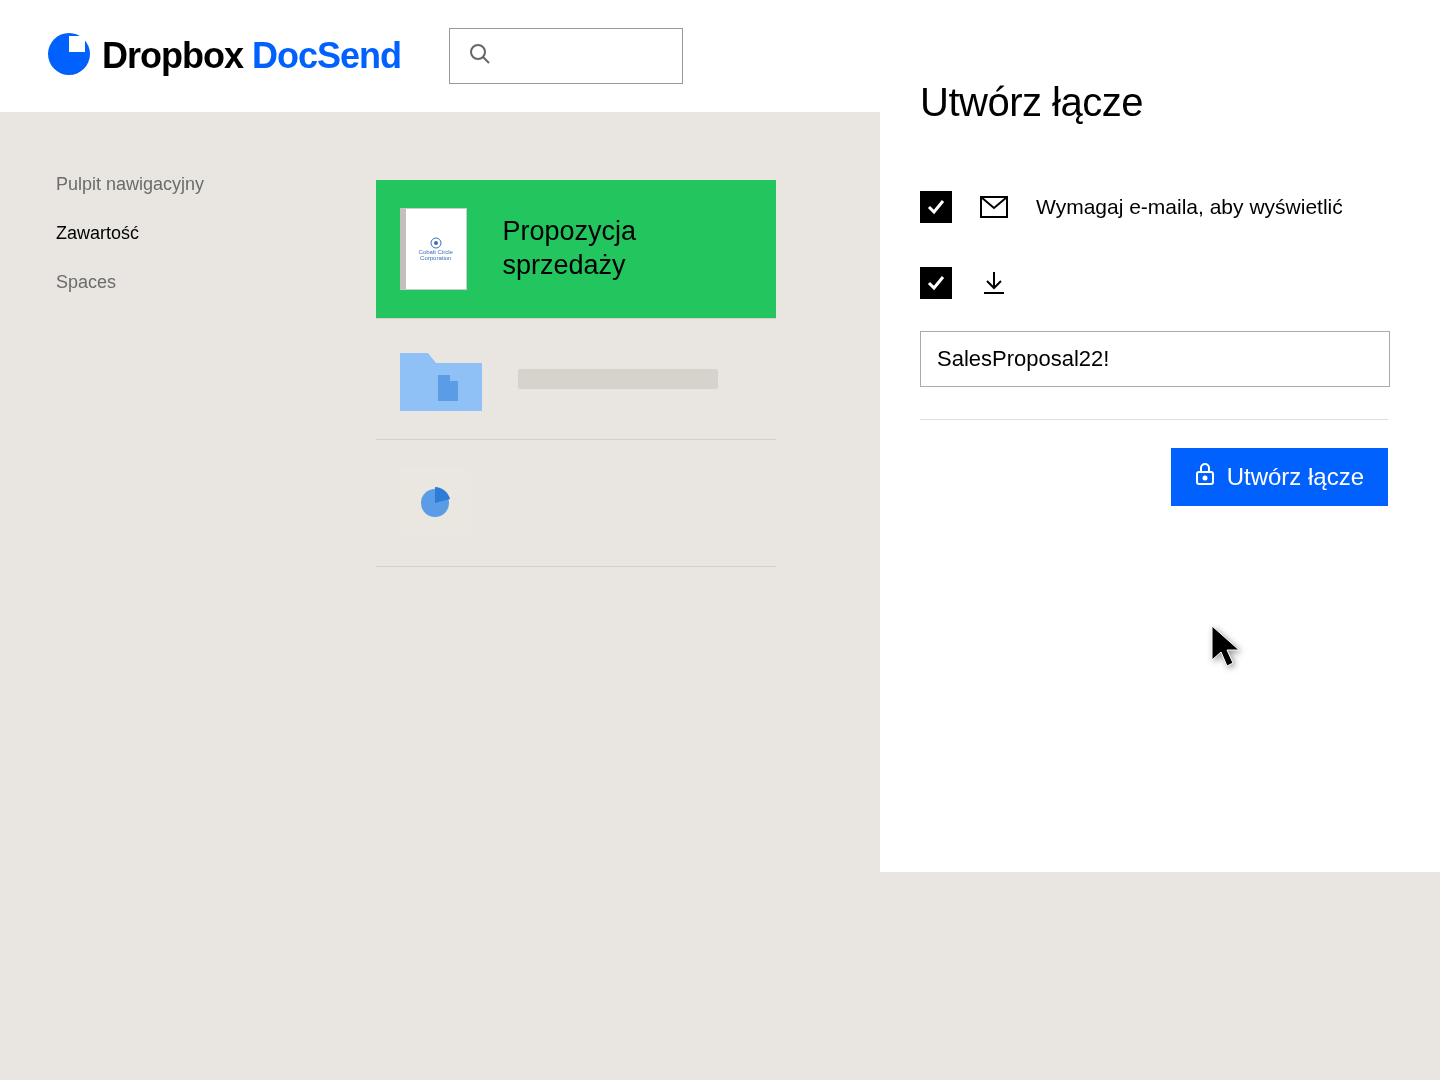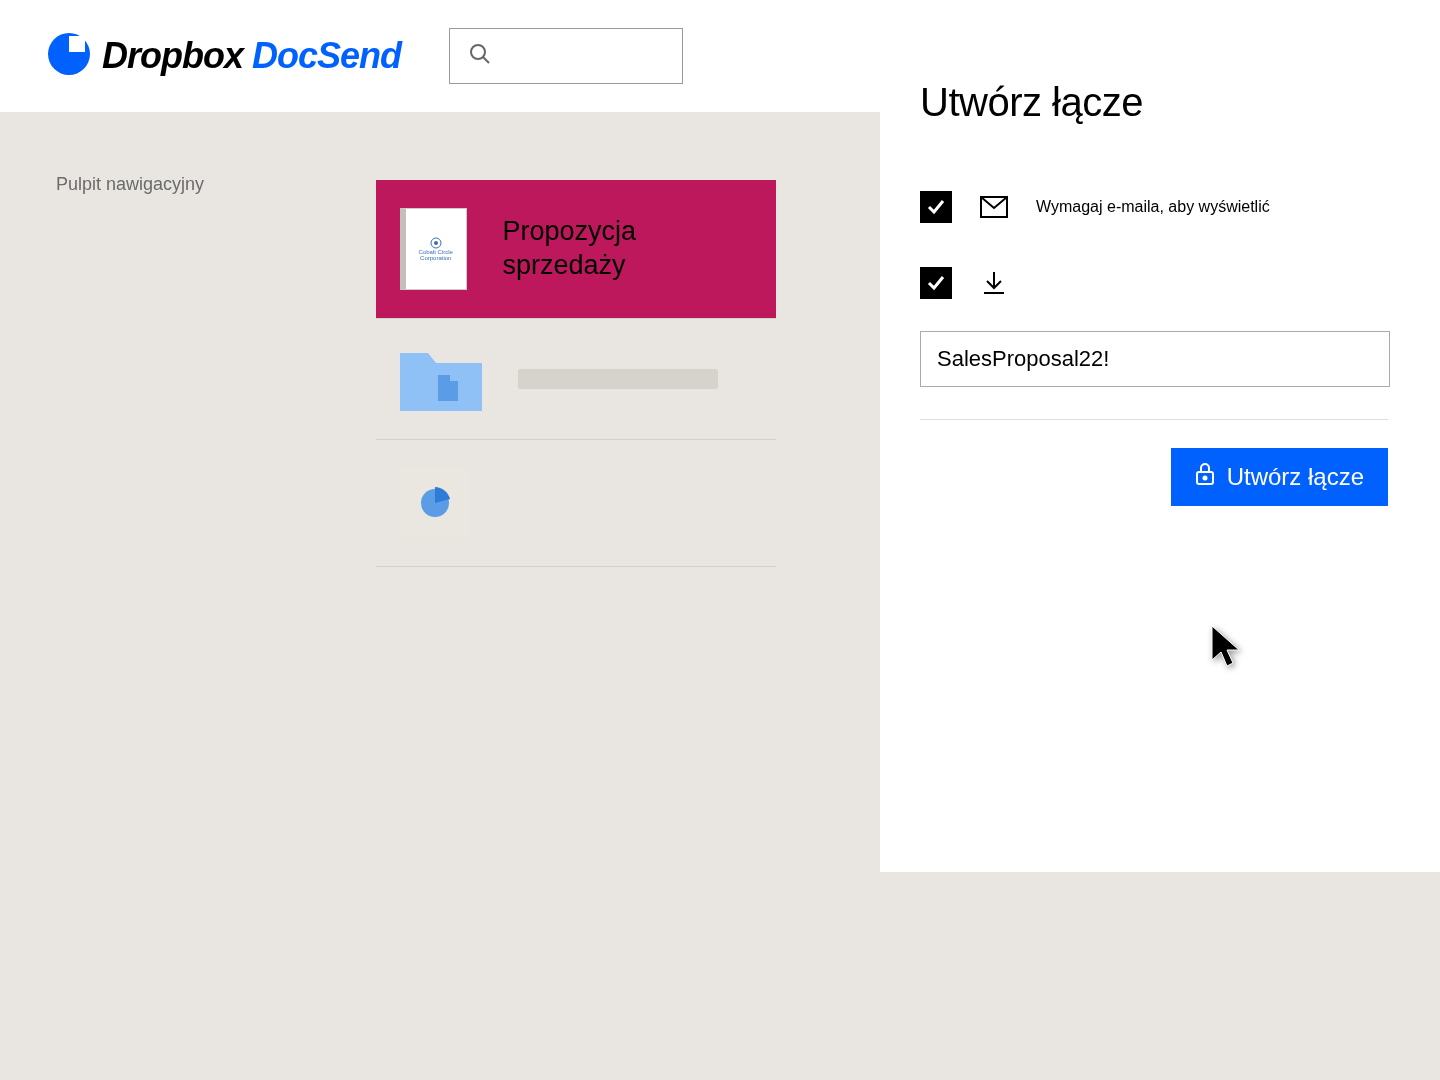--- a/index.html
+++ b/index.html
@@ -19,21 +19,21 @@
       height: 112px;
     }
     .logo {
       display: flex;
       align-items: center;
       gap: 12px;
     }
     .logo-icon {
       width: 42px; height: 42px;
     }
-    .logo-text { font-size: 36px; font-weight: 700; letter-spacing: -1px; font-style: italic; }
+    .logo-text { font-size: 36px; font-weight: 700; letter-spacing: -1px; }
     .logo-black { color: #000; }
     .logo-blue { color: #0061fe; }
     .search-box {
       border: 1px solid #999;
       height: 56px;
       flex: 0 0 234px;
       display: flex;
       align-items: center;
       padding: 0 18px;
     }
@@ -61,21 +61,21 @@
       padding: 68px 0 0 50px;
     }
     .content-row {
       display: flex;
       align-items: center;
       padding: 28px 24px;
       border-bottom: 1px solid #d4d0c9;
       gap: 36px;
       width: 400px;
     }
-    .content-row.selected { background: #be185d; }
+    .content-row.selected { background: #22c55e; }
     .doc-thumb {
       width: 70px; height: 82px;
       background: #fff;
       border: 1px solid #ccc;
       border-left: 6px solid #c3c0bb;
       display: flex;
       flex-direction: column;
       align-items: center;
       justify-content: center;
       font-size: 6px;
@@ -131,21 +131,21 @@
       flex-shrink: 0;
     }
     .checkbox.checked { background: #000; }
     .checkbox.checked svg { display: block; }
     .checkbox svg { display: none; width: 20px; height: 20px; }
     .option-icon {
       width: 28px; height: 28px;
       display: flex; align-items: center; justify-content: center;
       flex-shrink: 0;
     }
-    .option-label { font-size: 16px; }
+    .option-label { font-size: 21px; }
     .passcode-input {
       width: 470px;
       margin-top: 10px;
       margin-bottom: 32px;
     }
     .passcode-input input {
       width: 100%;
       font-size: 22px;
       padding: 14px 16px;
       border: 1px solid #aaa;
@@ -200,20 +200,22 @@
         <circle cx="10" cy="10" r="7"></circle>
           <line x1="15" y1="15" x2="21" y2="21"></line>
       </svg>
     </span>
   </div>
 </div>
 
 <div class="body-wrap">
   <nav class="sidebar">
     <div class="sidebar-item">Pulpit nawigacyjny</div>
+    <div class="sidebar-item active">Zawartość</div>
+    <div class="sidebar-item">Spaces</div>
   </nav>
 
   <main class="content">
     <div class="content-row selected">
       <div class="doc-thumb">
         <svg width="12" height="12" viewBox="0 0 12 12">
             <circle cx="6" cy="6" r="5" fill="none" stroke="#3b6eb5" stroke-width="1"></circle>
             <circle cx="6" cy="6" r="2" fill="#3b6eb5"></circle>
           </svg>
         <span>Cobalt Circle</span>

